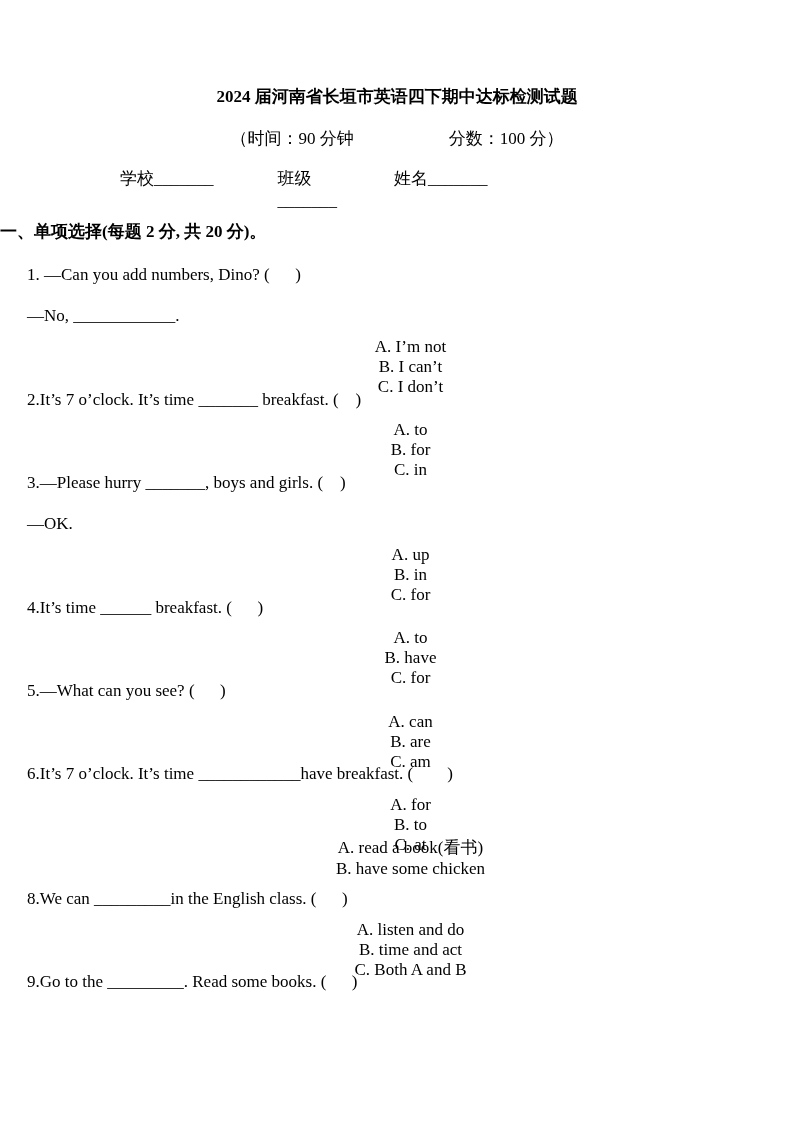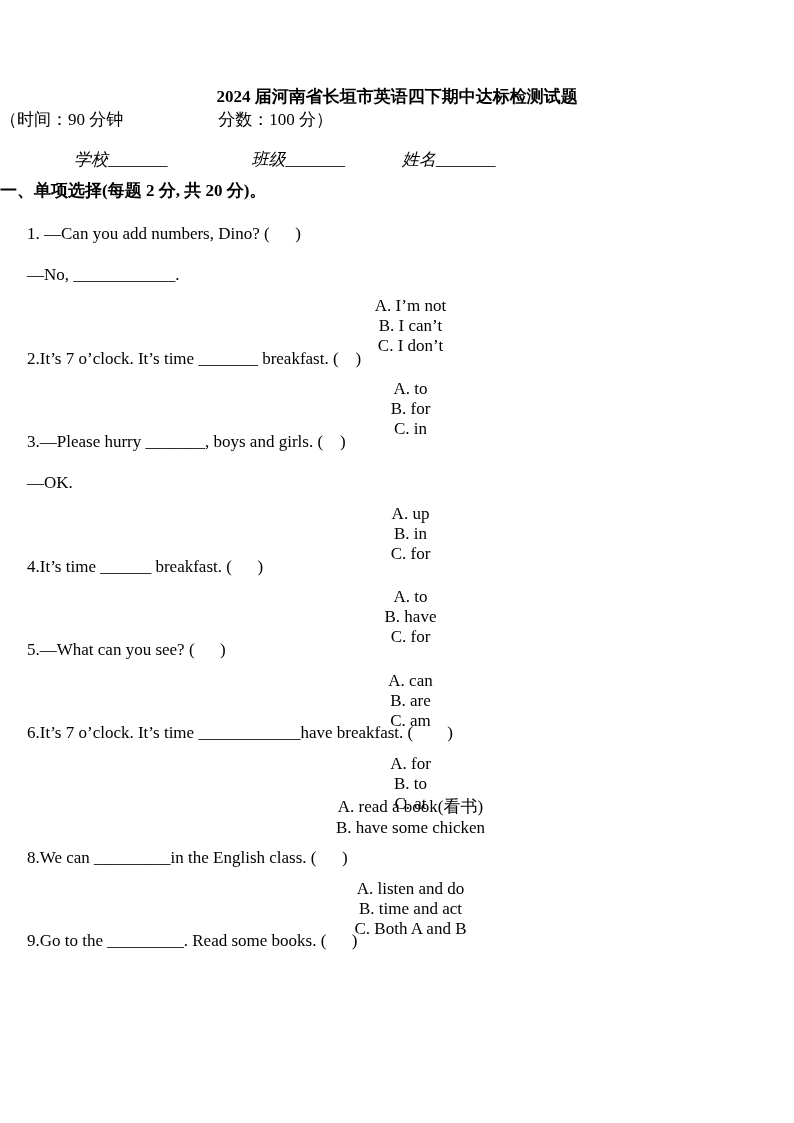--- a/index.html
+++ b/index.html
@@ -16,36 +16,36 @@
   .title {
     padding-top: 85px;
     margin: 0;
     text-align: center;
     font-size: 17px;
     line-height: 24px;
     font-weight: bold;
     white-space: pre;
   }
   .time-line {
-    margin-top: 0;
+    margin-top: 19px;
     line-height: 22px;
     display: flex;
+    justify-content: center;
     column-gap: 95px;
     white-space: pre;
   }
   .school-line {
     margin-top: 18px;
     line-height: 22px;
     display: flex;
-    padding-left: 74px;
+    padding-left: 120px;
     white-space: pre;
-    font-style: italic;
   }
   .school-line .field { display: inline-flex; }
-  .school-line .field.class-field { margin-left: 84px; }
+  .school-line .field.class-field { margin-left: 64px; flex-direction: column; }
   .school-line .field.name-field  { margin-left: 57px; justify-content: flex-end; }
   .heading {
     margin-top: 9px;
     line-height: 22px;
     font-weight: bold;
     font-size: 17px;
     white-space: pre;
   }
   .questions {
     margin-top: 11px;

